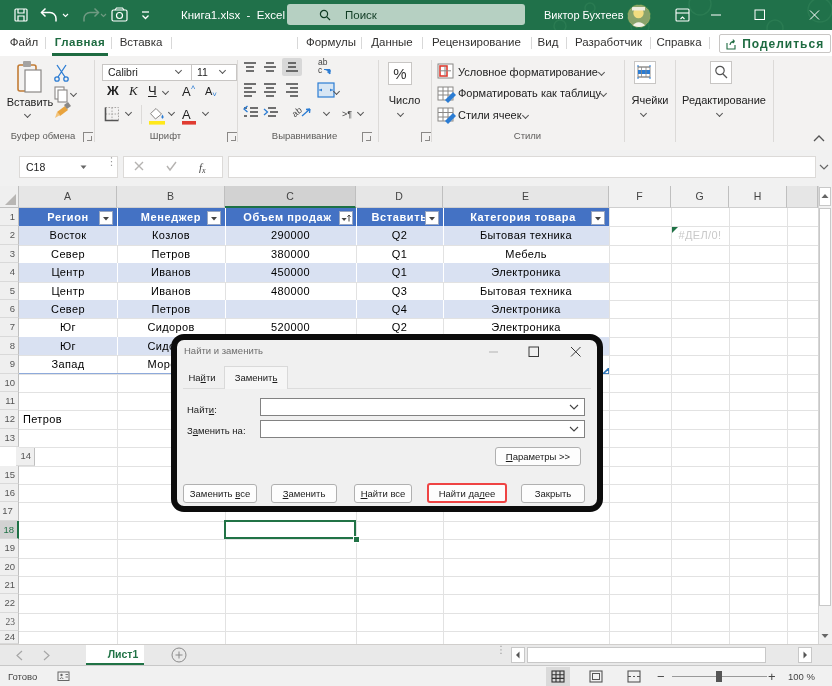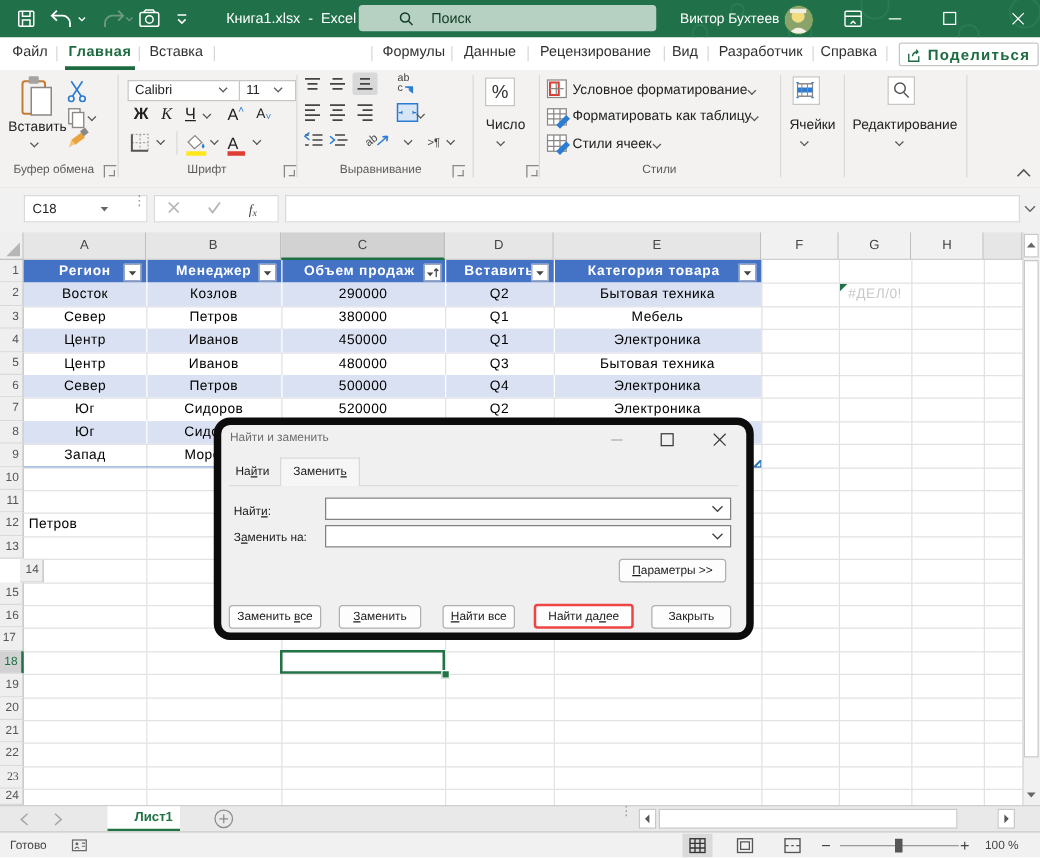--- a/index.html
+++ b/index.html
@@ -474,21 +474,20 @@
 <div class="cell" style="left:225px;top:95.6px;width:131px;height:18.4px;line-height:18.4px;">480000</div>
 <div class="cell" style="left:356px;top:95.6px;width:87px;height:18.4px;line-height:18.4px;">Q3</div>
 <div class="cell" style="left:443px;top:95.6px;width:166px;height:18.4px;line-height:18.4px;">Бытовая техника</div>
 <div class="abs" style="left:19px;top:114.0px;width:590px;height:18.4px;background:#d9e1f2;"></div>
 <div class="abs" style="left:117px;top:114.0px;width:1px;height:18.4px;background:#fff;"></div>
 <div class="abs" style="left:225px;top:114.0px;width:1px;height:18.4px;background:#fff;"></div>
 <div class="abs" style="left:356px;top:114.0px;width:1px;height:18.4px;background:#fff;"></div>
 <div class="abs" style="left:443px;top:114.0px;width:1px;height:18.4px;background:#fff;"></div>
 <div class="cell" style="left:19px;top:114.0px;width:98px;height:18.4px;line-height:18.4px;">Север</div>
 <div class="cell" style="left:117px;top:114.0px;width:108px;height:18.4px;line-height:18.4px;">Петров</div>
-<div class="cell" style="left:225px;top:114.0px;width:131px;height:18.4px;line-height:18.4px;">500000</div>
 <div class="cell" style="left:356px;top:114.0px;width:87px;height:18.4px;line-height:18.4px;">Q4</div>
 <div class="cell" style="left:443px;top:114.0px;width:166px;height:18.4px;line-height:18.4px;">Электроника</div>
 <div class="cell" style="left:19px;top:132.4px;width:98px;height:18.4px;line-height:18.4px;">Юг</div>
 <div class="cell" style="left:117px;top:132.4px;width:108px;height:18.4px;line-height:18.4px;">Сидоров</div>
 <div class="cell" style="left:225px;top:132.4px;width:131px;height:18.4px;line-height:18.4px;">520000</div>
 <div class="cell" style="left:356px;top:132.4px;width:87px;height:18.4px;line-height:18.4px;">Q2</div>
 <div class="cell" style="left:443px;top:132.4px;width:166px;height:18.4px;line-height:18.4px;">Электроника</div>
 <div class="abs" style="left:19px;top:150.8px;width:590px;height:18.4px;background:#d9e1f2;"></div>
 <div class="abs" style="left:117px;top:150.8px;width:1px;height:18.4px;background:#fff;"></div>
 <div class="abs" style="left:225px;top:150.8px;width:1px;height:18.4px;background:#fff;"></div>

